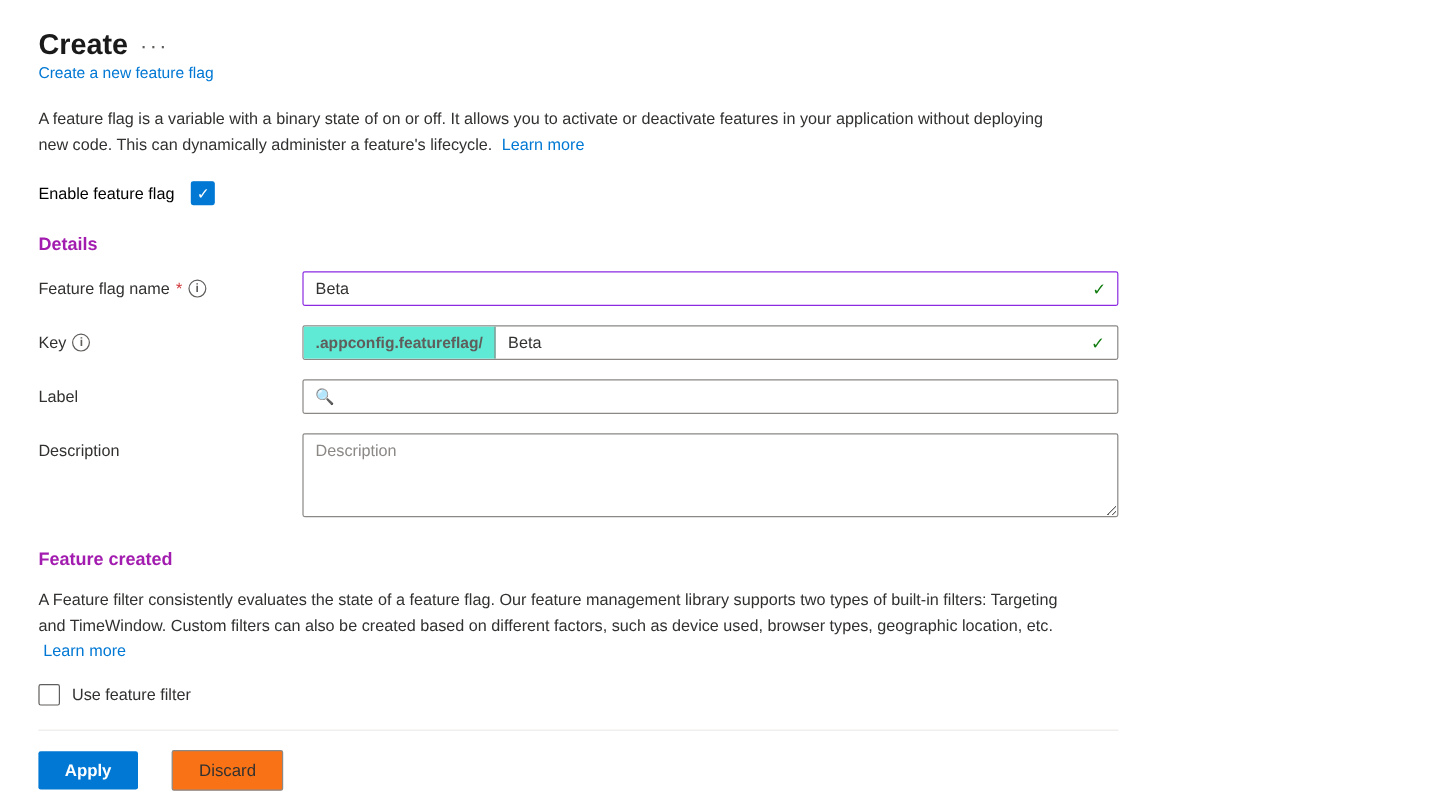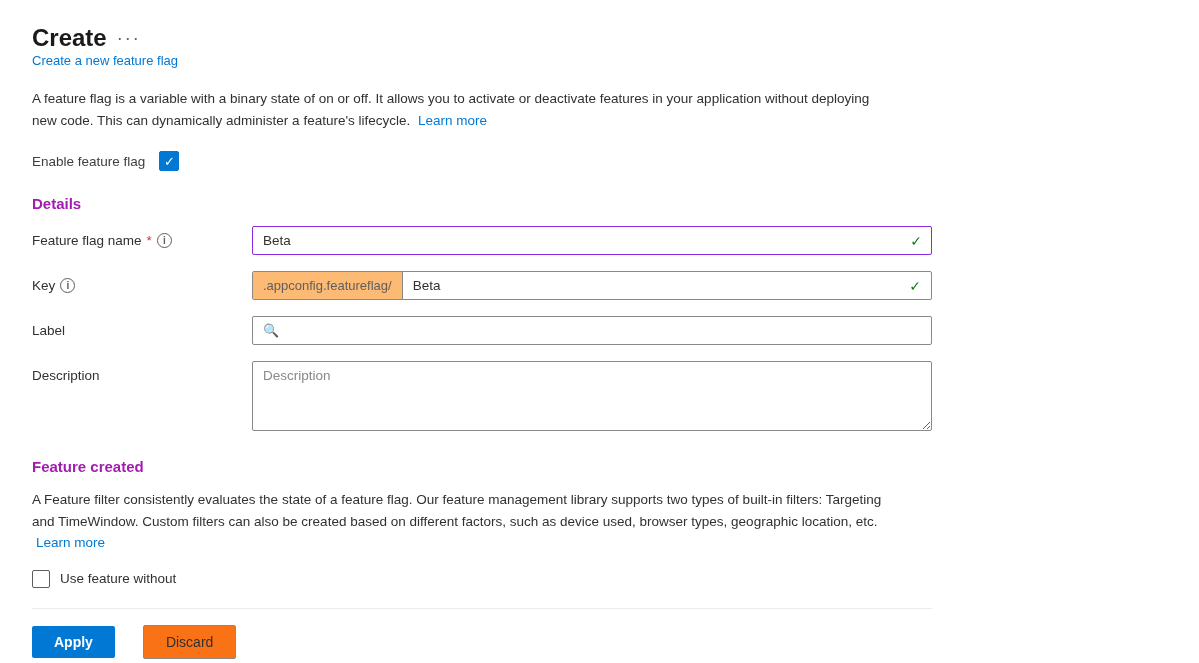--- a/index.html
+++ b/index.html
@@ -43,21 +43,21 @@
       text-decoration: none;
     }
     .enable-row {
       display: flex;
       align-items: center;
       gap: 14px;
       margin-top: 20px;
     }
     .enable-label {
       font-size: 13.5px;
-      color: #404040;
+      color: #000000;
     }
     .checkbox-container {
       display: flex;
       align-items: center;
       justify-content: center;
       width: 20px;
       height: 20px;
       background: #0078d4;
       border: 1.5px solid #0078d4;
       border-radius: 2px;
@@ -137,27 +137,28 @@
     .key-row-wrapper {
       display: flex;
       align-items: center;
       width: 100%;
       border: 1.5px solid #8b8886;
       border-radius: 2px;
       overflow: hidden;
       background: #fff;
     }
     .key-prefix {
-      background: #fdba74;
+      background: #5eead4;
       padding: 6px 10px;
       font-size: 13px;
       color: #605e5c;
       border-right: 1.5px solid #8b8886;
       white-space: nowrap;
       flex-shrink: 0;
+      font-weight: bold;
     }
     .key-input-wrapper {
       position: relative;
       flex: 1;
     }
     .key-input-wrapper input {
       width: 100%;
       padding: 6px 32px 6px 10px;
       border: none;
       font-size: 13.5px;
@@ -369,21 +370,21 @@
 
 
 <div class="filters-section">
   <div class="section-title">Feature created</div>
   <div class="filters-description">
     <span>A Feature filter consistently evaluates the state of a feature flag. Our feature management library supports two types of built-in filters: Targeting and TimeWindow. Custom filters can also be created based on different factors, such as device used, browser types, geographic location, etc.</span>
     <a href="#" style="margin-left:4px;">Learn more</a>
   </div>
   <div class="use-filter-row">
     <div class="empty-checkbox"></div>
-    <span class="use-filter-label">Use feature without</span>
+    <span class="use-filter-label">Use feature filter</span>
   </div>
 </div>
 
 <hr class="divider">
 
 
 <div class="action-row">
   <button class="btn-apply">Apply</button>
   <button class="btn-discard">Discard</button>
 </div>

